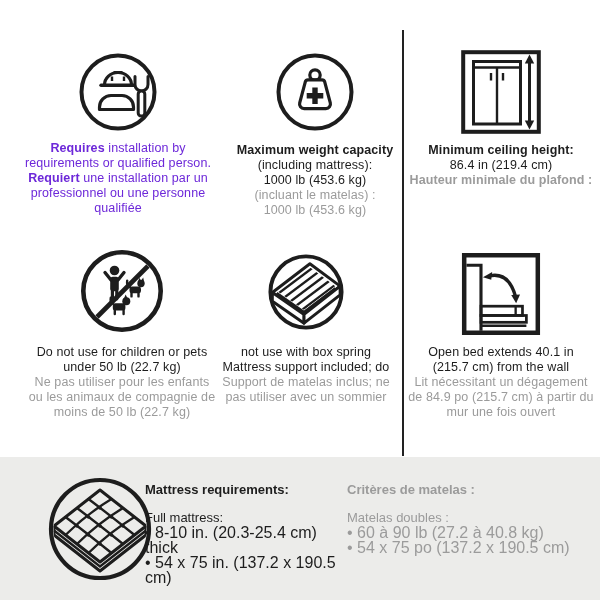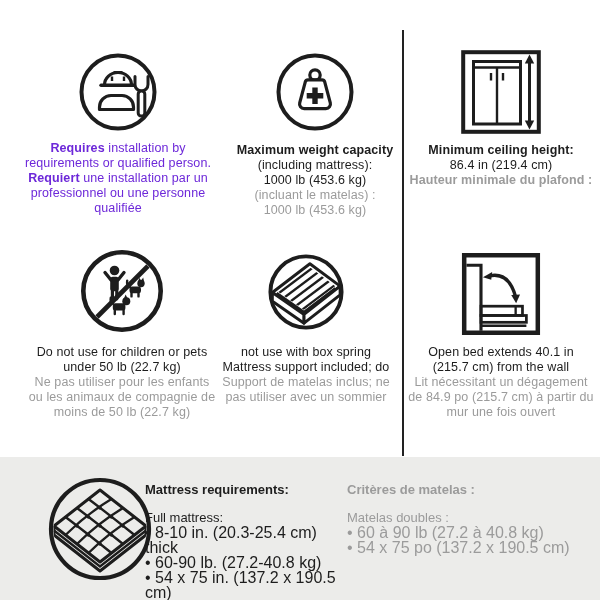--- a/index.html
+++ b/index.html
@@ -219,21 +219,20 @@
           <path d="M6,53.5 L52,89.5 L98,53.5" stroke-width="2.4"></path>
         </g>
       </svg>
     </div>
 
     <div class="fcol" style="left:145px;top:25px;width:200px;">
       <div class="fheading">Mattress requirements:</div>
       <div class="fsub">Full mattress:</div>
       <ul class="fbullets">
         <li>8-10 in. (20.3-25.4 cm) thick</li>
-        <li>60-90 lb. (27.2-40.8 kg)</li>
         <li>54 x 75 in. (137.2 x 190.5 cm)</li>
       </ul>
     </div>
 
     <div class="fcol gray" style="left:347px;top:25px;width:250px;">
       <div class="fheading">Critères de matelas :</div>
       <div class="fsub">Matelas doubles :</div>
       <ul class="fbullets">
         <li>60 à 90 lb (27.2 à 40.8 kg)</li>
         <li>54 x 75 po (137.2 x 190.5 cm)</li>

